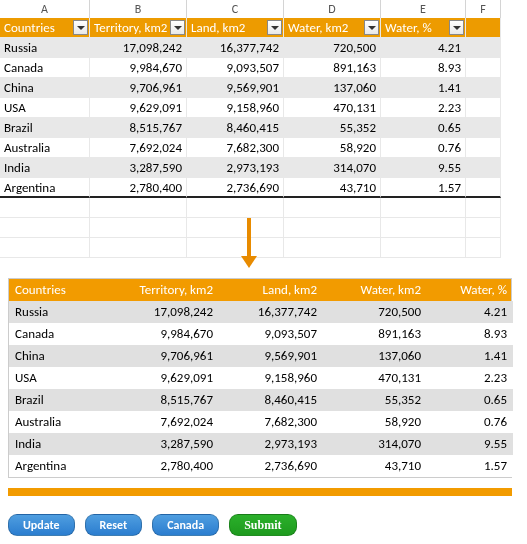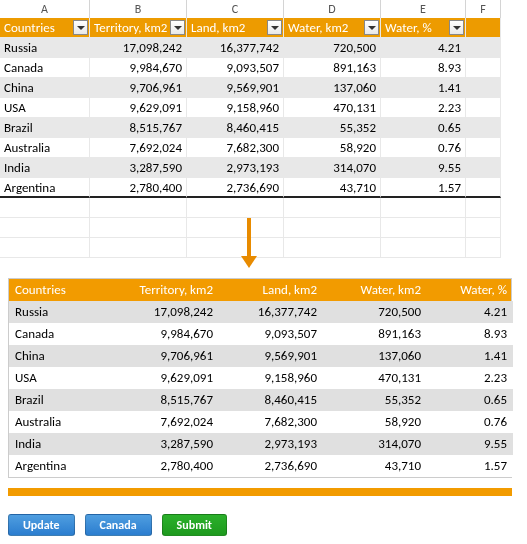--- a/index.html
+++ b/index.html
@@ -127,31 +127,31 @@
   .btn-row {
     position: absolute;
     left: 8px;
     top: 514px;
     display: flex;
     gap: 10px;
   }
   .btn {
     height: 22px;
     padding: 0 14px;
-    border-radius: 3px;
+    border-radius: 9px;
     color: #fff;
     font-size: 12px;
     font-weight: bold;
     border: 1px solid rgba(0,0,0,0.2);
     display: flex;
     align-items: center;
     cursor: pointer;
   }
   .btn-blue { background: linear-gradient(#4f9ee0, #2b7dcf); }
-  .btn-green { background: linear-gradient(#2bb02b, #1e9a1e); }
+  .btn-green { background: linear-gradient(#2bb02b, #1e9a1e); font-family: Liberation Serif, serif; }
 </style>
 </head>
 <body>
 
 <div class="col-headers">
   <div>A</div>
   <div>B</div>
   <div>C</div>
   <div>D</div>
   <div>E</div>
@@ -327,15 +327,16 @@
         <div class="cell2 num">43,710</div>
         <div class="cell2 num">1.57</div>
       </div>
     </div>
 </div>
 
 <div class="orange-bar" style="top:488px"></div>
 
 <div class="btn-row">
   <div class="btn btn-blue">Update</div>
+  <div class="btn btn-blue">Reset</div>
   <div class="btn btn-blue">Canada</div>
   <div class="btn btn-green">Submit</div>
 </div>
 
 </body></html>

